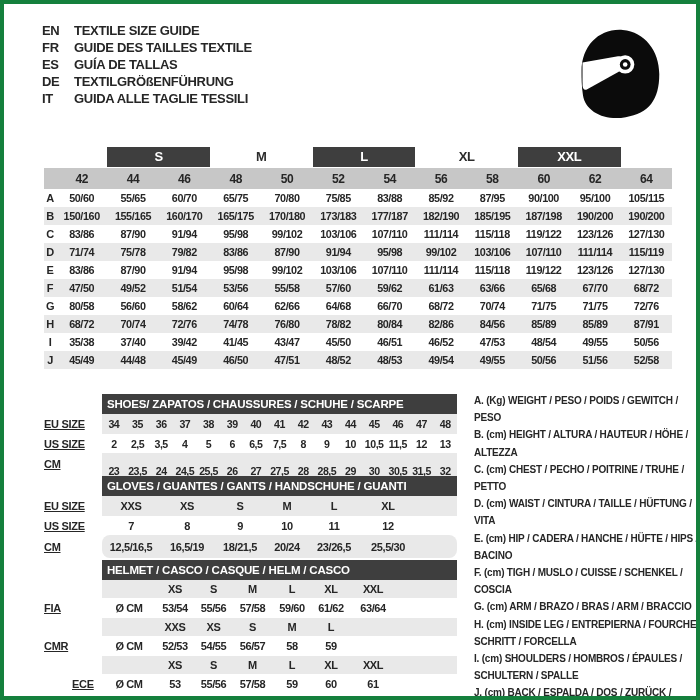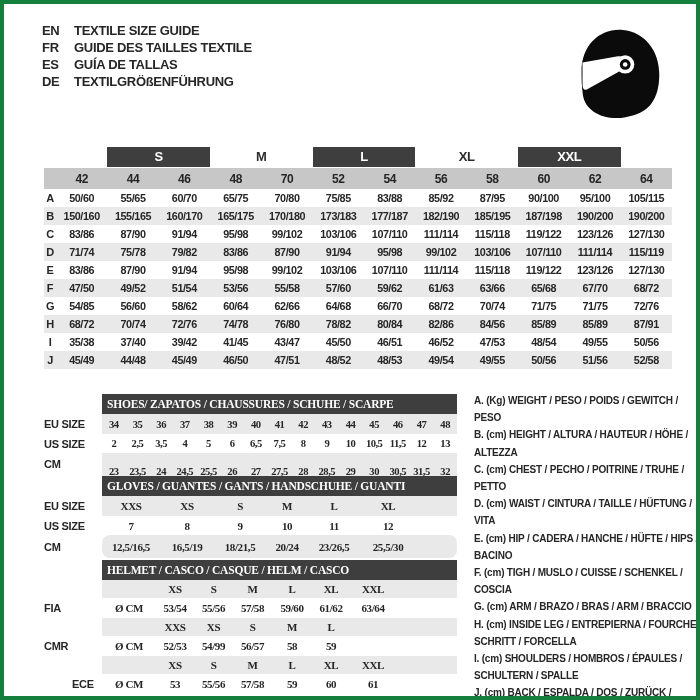--- a/index.html
+++ b/index.html
@@ -21,22 +21,22 @@
   .g13{display:grid;grid-template-columns:12px repeat(12,1fr);}
   .size-row{height:21px;background:#c7c7c7;align-items:center;}
   .size-row .c{font-size:12px;}
   .mrow{height:18px;align-items:center;}
   .mrow.stripe{background:#e9e9e9;}
   .c{text-align:center;font-weight:bold;font-size:10.8px;letter-spacing:-0.4px;white-space:nowrap;}
   .letter{font-size:11px;}
   
   .section{position:absolute;left:40px;display:flex;}
   .lblcol{width:58px;flex:none;}
-  .lbl{display:flex;align-items:center;font-size:11px;font-weight:bold;letter-spacing:-0.3px;}
-  .tbl{width:355px;flex:none;font-family:Liberation Serif, serif;}
+  .lbl{display:flex;align-items:center;font-size:11px;font-weight:bold;letter-spacing:-0.3px;text-decoration:underline;}
+  .tbl{width:355px;flex:none;}
   .ttl{height:20px;line-height:20px;background:#3e3e3e;color:#fff;font-size:11.5px;
        font-weight:bold;letter-spacing:-0.2px;padding-left:5px;box-sizing:border-box;}
   .srow{align-items:center;}
   .srow.gray{background:#e9e9e9;}
   .g15{display:grid;grid-template-columns:repeat(15,1fr);}
   .g15 .c{font-size:10.6px;letter-spacing:-0.5px;}
   .g6{display:grid;grid-template-columns:58px 54px 52px 42px 52px 56px;}
   .g7{display:grid;grid-template-columns:54px 38px 39px 39px 40px 38px 46px;}
   .g6 .c,.g7 .c{font-size:11px;}
   
@@ -58,20 +58,24 @@
         <span class="lang-label">GUIDE DES TAILLES TEXTILE</span>
       </div>
       <div class="lang-row">
         <span class="lang-code">ES</span>
         <span class="lang-label">GUÍA DE TALLAS</span>
       </div>
       <div class="lang-row">
         <span class="lang-code">DE</span>
         <span class="lang-label">TEXTILGRÖßENFÜHRUNG</span>
       </div>
+      <div class="lang-row">
+        <span class="lang-code">IT</span>
+        <span class="lang-label">GUIDA ALLE TAGLIE TESSILI</span>
+      </div>
     </div>
 
   <div class="helmet-wrap">
     <svg viewBox="0 0 100 100" width="96" height="102" aria-hidden="true">
       <path d="M55 3 C78 5 93 25 93 49 C93 76 82 90 58 94 C36 98 16 88 13.5 71 C12 61 12 53 12 46 C12 19 31 1 55 3 Z" fill="#0b0b0b"></path>
       <path d="M13 37 L50 30.5 C54.5 30 56.5 33 56 37 L54.5 44.5 L17.5 65 C14.8 66.2 13.2 64.5 13.1 61 C13 55 13 43 13 37 Z" fill="#ffffff"></path>
       <circle cx="57.5" cy="39" r="9.5" fill="#ffffff"></circle>
       <circle cx="57.5" cy="39" r="5.6" fill="#0b0b0b"></circle>
       <circle cx="57.5" cy="39" r="2.4" fill="#ffffff"></circle>
     </svg>
@@ -84,21 +88,21 @@
         <div class="group boxed" style="left: 268.667px; width: 102.667px;">L</div>
         <div class="group" style="left: 371.333px; width: 102.667px;">XL</div>
         <div class="group boxed" style="left: 474px; width: 102.667px;">XXL</div>
       </div>
     <div class="size-row g13">
         <div class="c"></div>
         <div class="c">42</div>
         <div class="c">44</div>
         <div class="c">46</div>
         <div class="c">48</div>
-        <div class="c">70</div>
+        <div class="c">50</div>
         <div class="c">52</div>
         <div class="c">54</div>
         <div class="c">56</div>
         <div class="c">58</div>
         <div class="c">60</div>
         <div class="c">62</div>
         <div class="c">64</div>
       </div>
     <div>
         <div class="mrow g13">
@@ -186,21 +190,21 @@
           <div class="c">57/60</div>
           <div class="c">59/62</div>
           <div class="c">61/63</div>
           <div class="c">63/66</div>
           <div class="c">65/68</div>
           <div class="c">67/70</div>
           <div class="c">68/72</div>
         </div>
         <div class="mrow g13">
           <div class="c letter">G</div>
-          <div class="c">54/85</div>
+          <div class="c">80/58</div>
           <div class="c">56/60</div>
           <div class="c">58/62</div>
           <div class="c">60/64</div>
           <div class="c">62/66</div>
           <div class="c">64/68</div>
           <div class="c">66/70</div>
           <div class="c">68/72</div>
           <div class="c">70/74</div>
           <div class="c">71/75</div>
           <div class="c">71/75</div>
@@ -388,21 +392,21 @@
           <div class="c">XXS</div>
           <div class="c">XS</div>
           <div class="c">S</div>
           <div class="c">M</div>
           <div class="c">L</div>
           <div class="c"></div>
         </div>
         <div class="srow g7" style="height: 20px;">
           <div class="c">Ø CM</div>
           <div class="c">52/53</div>
-          <div class="c">54/99</div>
+          <div class="c">54/55</div>
           <div class="c">56/57</div>
           <div class="c">58</div>
           <div class="c">59</div>
           <div class="c"></div>
         </div>
         <div class="srow g7 gray" style="height: 18px;">
           <div class="c"></div>
           <div class="c">XS</div>
           <div class="c">S</div>
           <div class="c">M</div>

